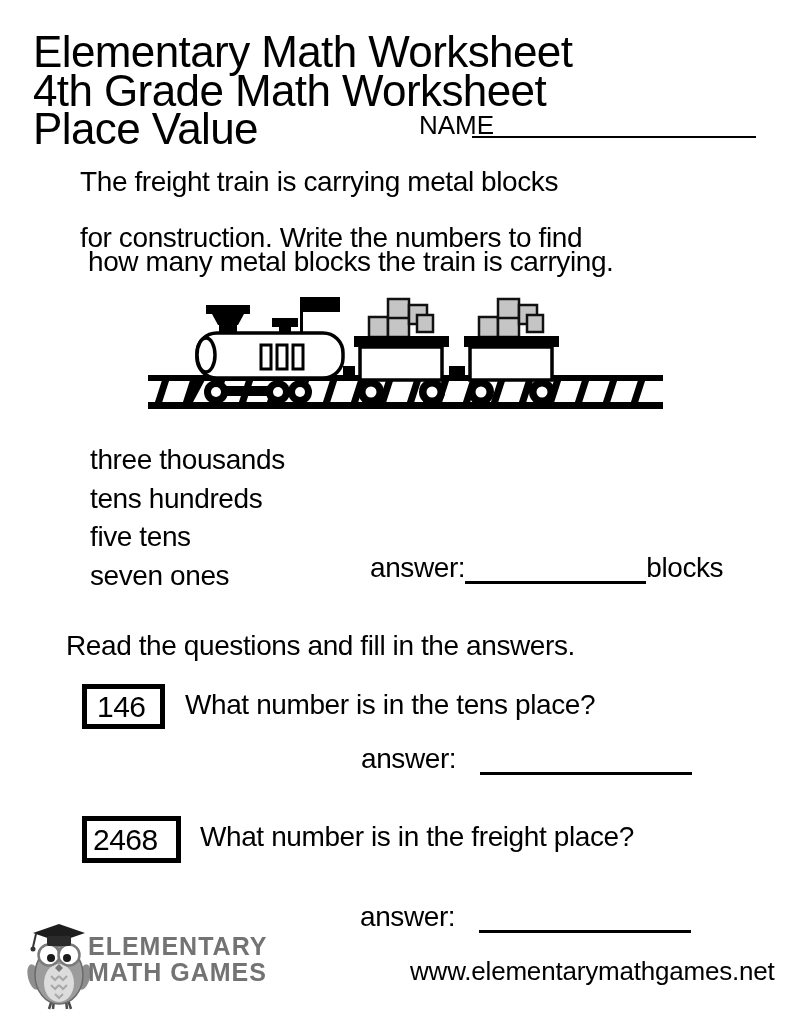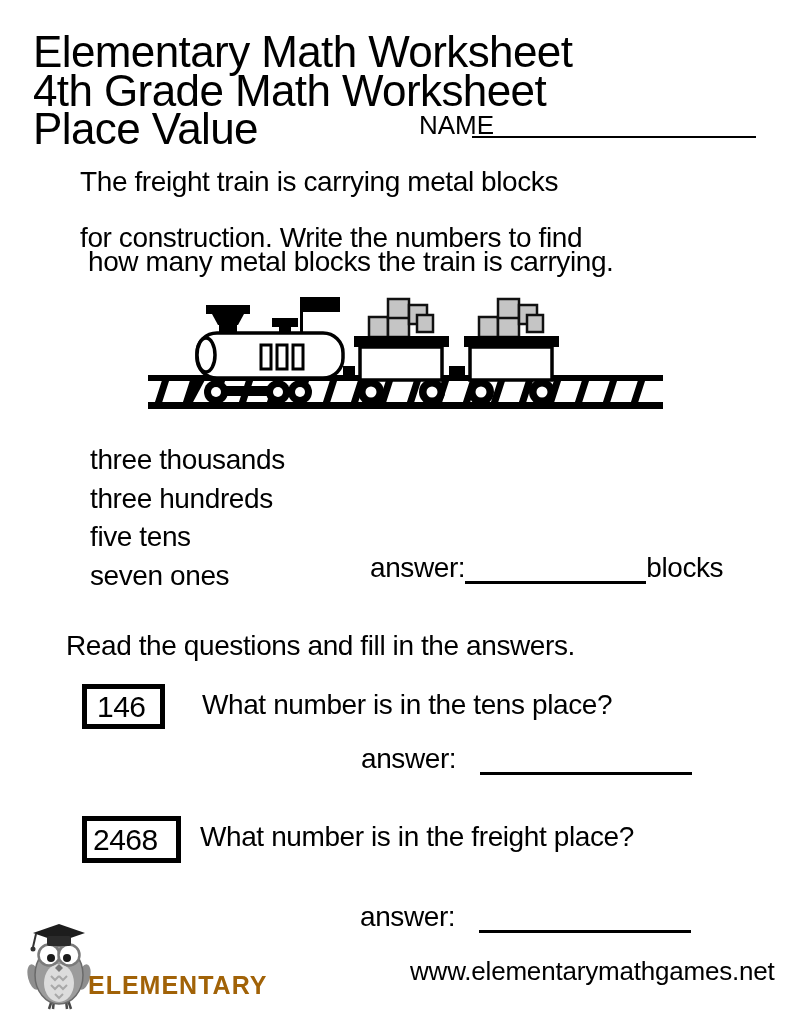--- a/index.html
+++ b/index.html
@@ -48,30 +48,29 @@
   .blank-q { width:212px; margin-left:24px; }
 
   
   .instruction { left:66px; top:630px; }
   .num-box {
     border:5px solid #000; font-size:30px; letter-spacing:-0.5px;
     display:flex; align-items:center;
   }
   .box-q1 { left:82px; top:684px; width:83px; height:45px; padding-left:10px;align-items:flex-end; }
   .box-q2 { left:82px; top:816px; width:99px; height:47px; padding-left:6px; }
-  .q1-text { left:185px; top:689px;margin-left:17px; }
+  .q1-text { left:185px; top:689px; }
   .q2-text { left:200px; top:821px; }
 
   
   .owl { position:absolute; left:26px; top:920px; width:66px; height:92px; }
   .logo-text { left:88px; top:933px; line-height:26px; }
   .logo-line {
     font-size:25px; font-weight:bold; letter-spacing:1px;
-    color:#a16207;
-    margin-top:39px;
+    color:#737373;
   }
   .site-url { left:410px; top:956px; font-size:26px; letter-spacing:-0.2px; }
 </style>
 </head>
 <body>
 
 <div class="sheet">
 
   <div class="abs t-title title1">Elementary Math Worksheet</div>
   <div class="abs t-title title2">4th Grade Math Worksheet</div>
@@ -144,21 +143,21 @@
       <rect x="330" y="57" width="82" height="33" fill="#fff" stroke="#000" stroke-width="3.5"></rect>
       <circle cx="341" cy="102" r="13" fill="#000"></circle>
         <circle cx="341" cy="102" r="5.5" fill="#fff"></circle>
       <circle cx="402" cy="102" r="13" fill="#000"></circle>
         <circle cx="402" cy="102" r="5.5" fill="#fff"></circle>
     </g>
   </svg>
 
   <div class="abs clues">
     <div>three thousands</div>
-    <div>three hundreds</div>
+    <div>tens hundreds</div>
     <div>five tens</div>
     <div>seven ones</div>
   </div>
 
   <div class="abs ans-row ans-blocks-row">
     <span>answer:</span>
     <span class="blank blank-blocks"></span>
     <span>blocks</span>
   </div>
 

